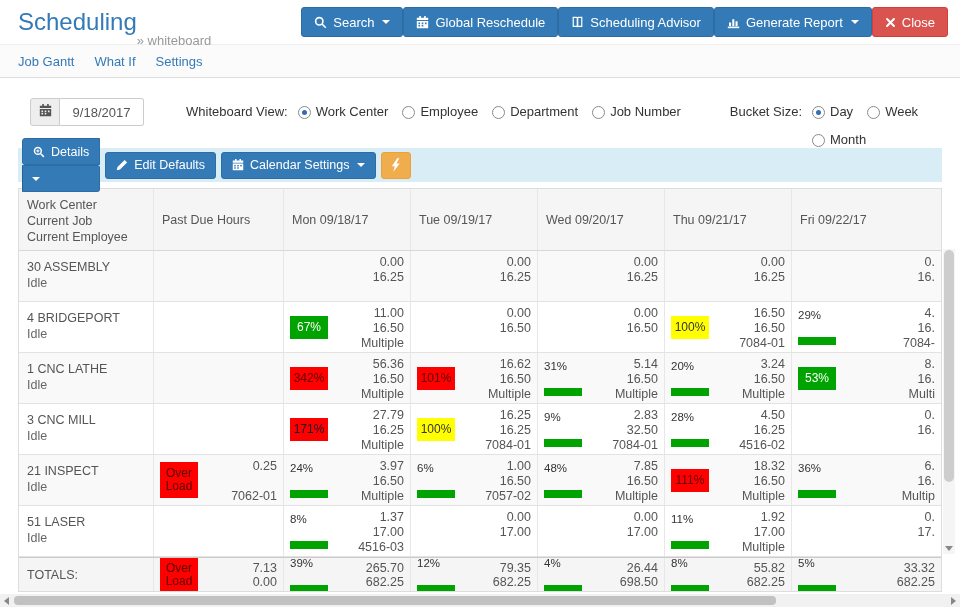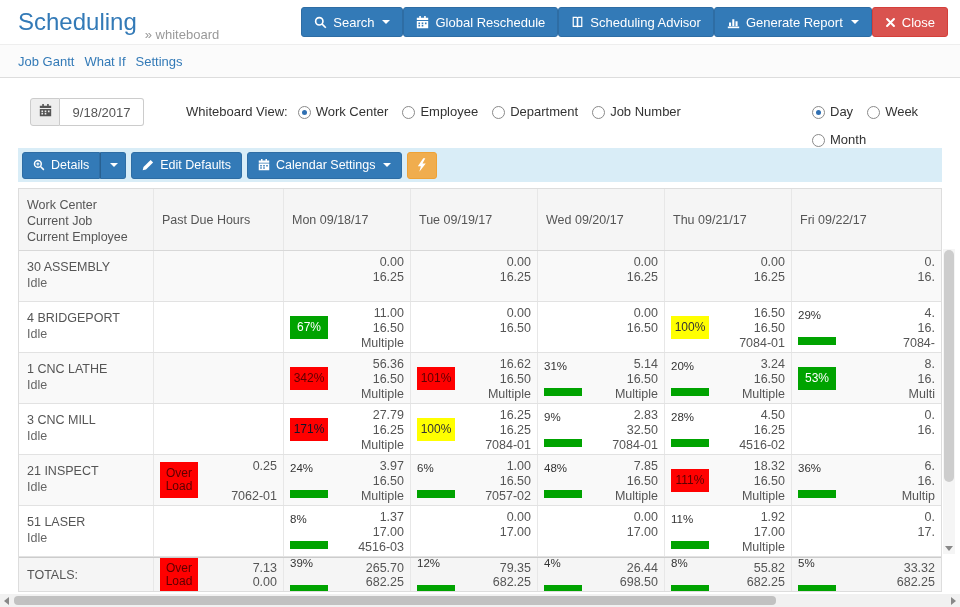--- a/index.html
+++ b/index.html
@@ -4,54 +4,54 @@
 <style>
   * { box-sizing: border-box; margin: 0; padding: 0; }
   html,body { width:960px; height:607px; overflow:hidden; }
   body {
     font-family: "Liberation Sans", sans-serif;
     font-size: 13px; color:#333; background:#fff; position:relative;
   }
   
   .topbar { height:44px; display:flex; align-items:center; padding:0 12px 0 18px; background:#fff; }
   .app-title { font-size:24px; font-weight:400; color:#337ab7; }
-  .app-breadcrumb { color:#999; font-size:13px; margin-left:8px; position:relative; top:12px;text-align:center; }
+  .app-breadcrumb { color:#999; font-size:13px; position:relative; top:18px;text-align:center; }
   .topbar-buttons { margin-left:auto; display:flex; }
   .btn { display:inline-flex; align-items:center; gap:6px; height:30px; padding:0 12px;
          border-radius:3px; font-size:13px; color:#fff; border:1px solid transparent;
          cursor:pointer; font-family:inherit; white-space:nowrap; }
   .btn-blue { background:#337ab7; border-color:#2e6da4; }
   .btn-red  { background:#d9534f; border-color:#d43f3a; }
   .btn .caret { width:0; height:0; border-left:4px solid transparent; border-right:4px solid transparent;
                 border-top:4px solid currentColor; display:inline-block; margin-left:2px; }
   .btn svg { display:block; }
   
   .subnav { height:34px; background:#fbfbfb; border-top:1px solid #eee; border-bottom:1px solid #ddd;
-            display:flex; align-items:center; gap:10px; padding:0 18px; }
+            display:flex; align-items:center; gap:20px; padding:0 18px; }
   .subnav a { color:#337ab7; text-decoration:none; font-size:13px; cursor:pointer; }
   
   .filter-row { padding:20px 30px 0 30px; height:62px; display:flex; align-items:flex-start; }
   .fgroup { display:flex; align-items:flex-start; }
   .flabel { color:#333; margin-right:10px; line-height:28px; }
   .date-group .addon { width:30px; height:28px; background:#eee; border:1px solid #ccc;
         border-radius:3px 0 0 3px; display:flex; align-items:center; justify-content:center; color:#555; }
   .date-input { width:84px; height:28px; border:1px solid #ccc; border-left:none; border-radius:0 3px 3px 0;
         padding:0 6px; font-size:13px; color:#555; text-align:center; font-family:inherit; outline:none; }
   .view-group { margin-left:42px; }
   .radio-row { display:flex; align-items:center; gap:14px; line-height:28px; }
   .radio-item { display:inline-flex; align-items:center; gap:5px; cursor:pointer; }
   .radio { width:13px; height:13px; border:1px solid #8a8a8a; border-radius:50%; background:#fff; position:relative; flex:none; }
   .radio.checked::after { content:""; position:absolute; left:3px; top:3px; right:3px; bottom:3px;
         background:#2f6fb2; border-radius:50%; }
   .bucket-group { margin-left:auto; }
   .bucket-options { display:flex; flex-wrap:wrap; width:118px; column-gap:14px; line-height:28px; }
   
   .toolbar { margin:8px 18px 0; height:34px; background:#d9edf7; padding:3px 4px; display:flex; gap:5px; align-items:center; }
   .btn-sm { height:27px; padding:0 10px; font-size:12.5px; }
-  .split { display:inline-flex; }
+  .split { display:inline-flex;flex-direction:column; }
   .split .split-main { border-radius:3px 0 0 3px; }
   .split .split-caret { border-radius:0 3px 3px 0; border-left:1px solid #286090; padding:0 7px; }
   .btn-orange { background:#f0ad4e; border-color:#eea236; width:30px; justify-content:center; padding:0; }
   
   .grid { margin:6px 18px 0; border:1px solid #ddd; font-size:12.5px; color:#555; width:924px; background:#fff; }
   .g-row { display:flex; border-bottom:1px solid #e2e2e2; }
   .g-cell { border-left:1px solid #e7e7e7; overflow:hidden; }
   .g-cell:first-child { border-left:none; }
   .c-first { width:134px; flex:none; padding:8px; }
   .c-past  { width:130px; flex:none; }
@@ -177,20 +177,21 @@
         <span class="radio"></span>
         <span class="radio-label">Department</span>
       </span>
       <span class="radio-item">
         <span class="radio"></span>
         <span class="radio-label">Job Number</span>
       </span>
     </span>
   </div>
   <div class="fgroup bucket-group">
+    <span class="flabel">Bucket Size:</span>
     <span class="bucket-options">
       <span class="radio-item">
         <span class="radio checked"></span>
         <span class="radio-label">Day</span>
       </span>
       <span class="radio-item">
         <span class="radio"></span>
         <span class="radio-label">Week</span>
       </span>
       <span class="radio-item">

